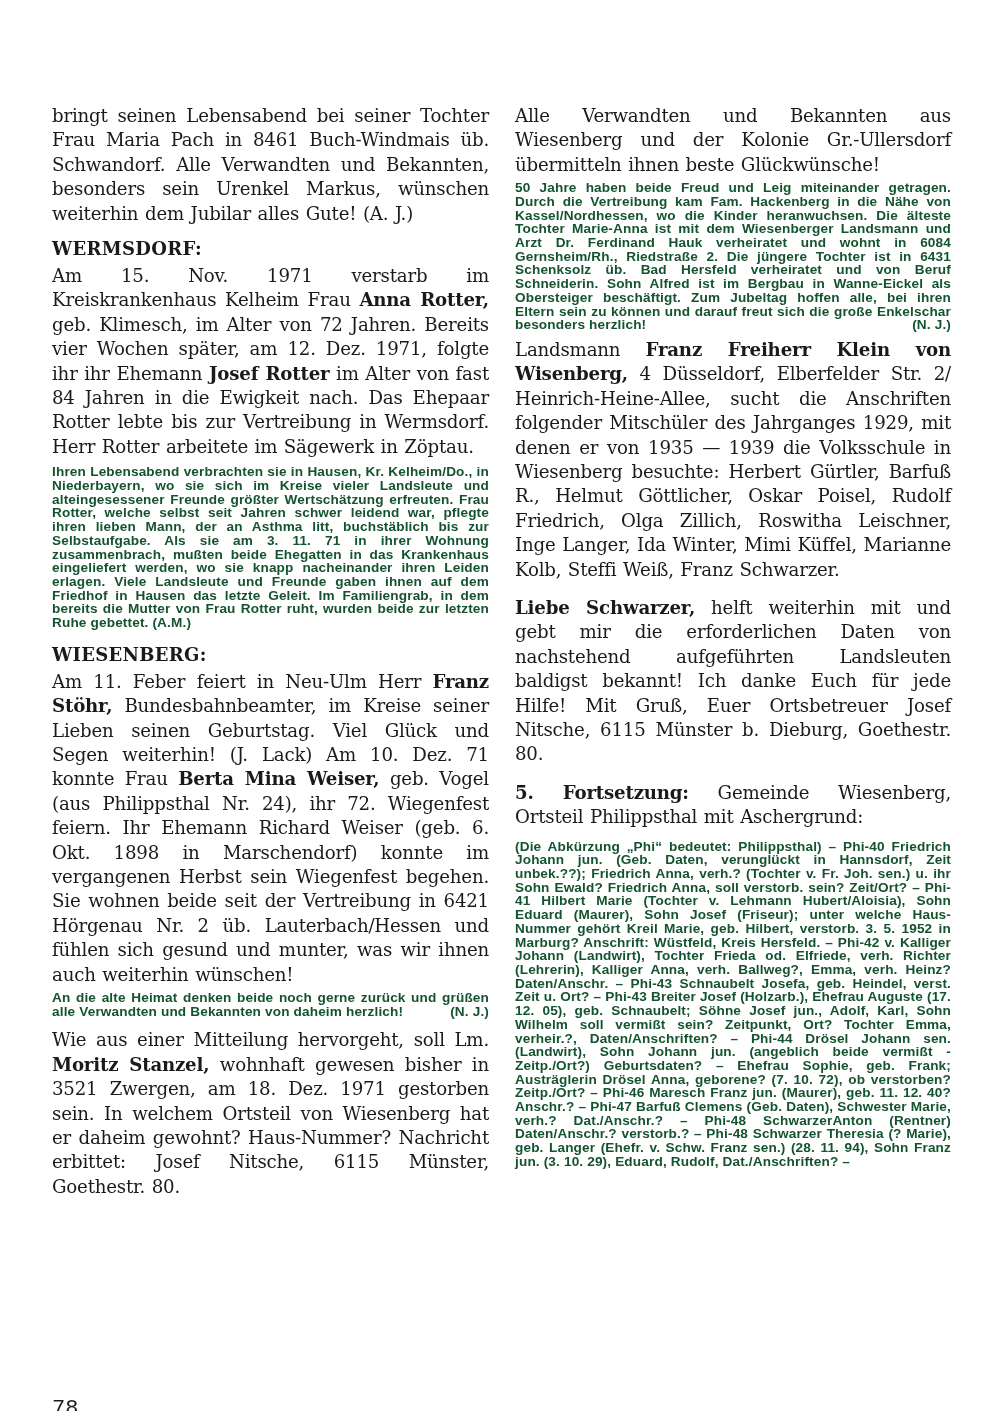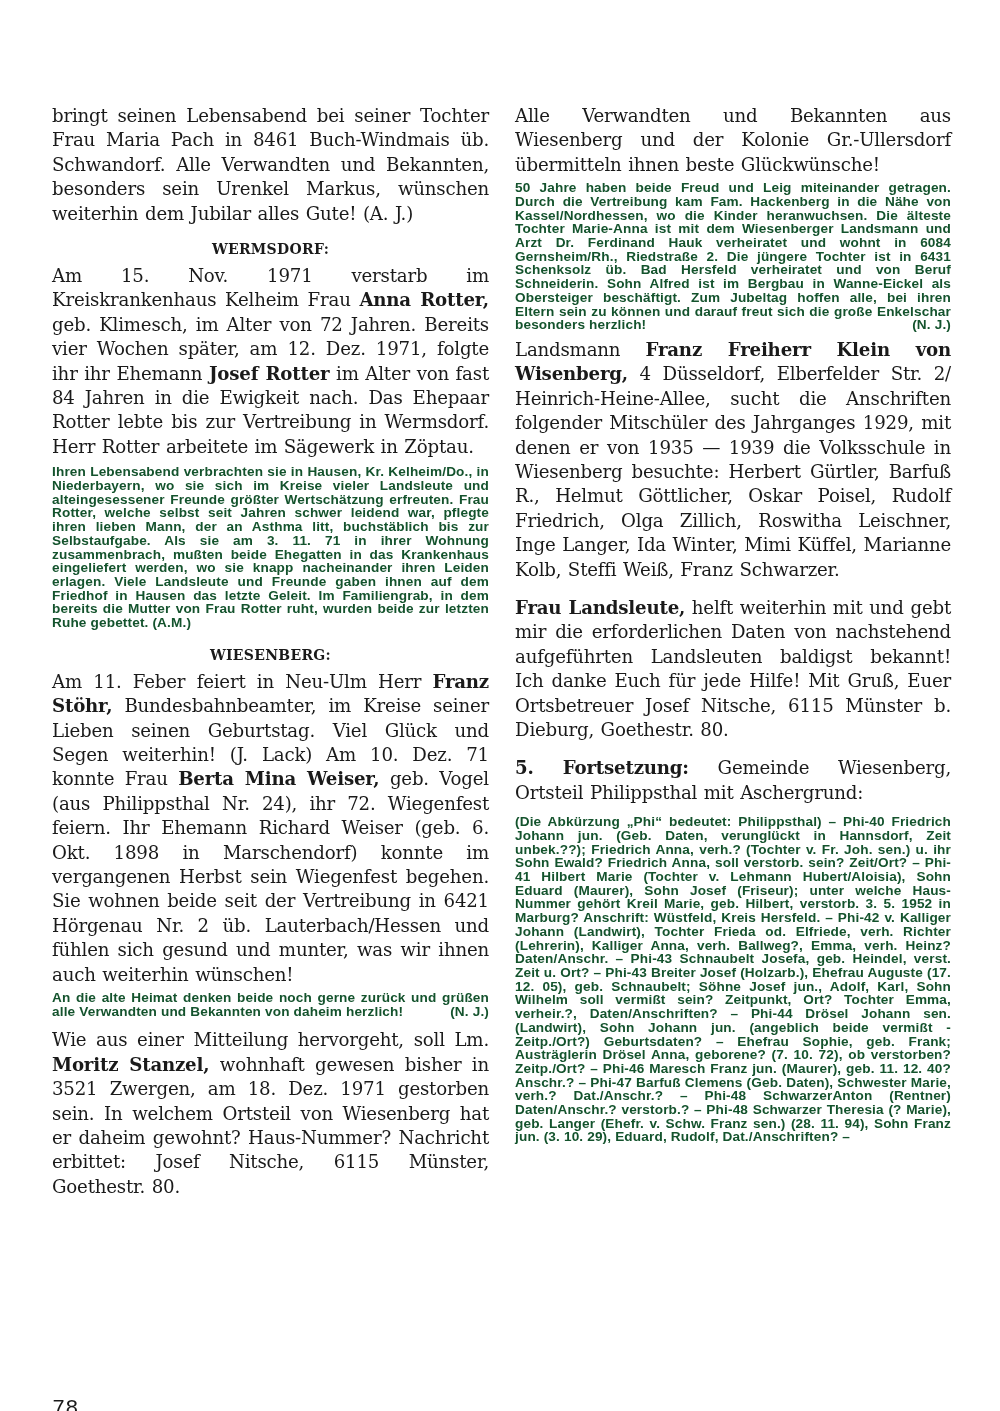--- a/index.html
+++ b/index.html
@@ -13,21 +13,21 @@
     text-align:justify; margin:0; word-spacing:1px;
   }
   .big b { font-weight:bold; }
   .small {
     font-family:"Liberation Sans", "DejaVu Sans", sans-serif;
     font-size:13.6px; line-height:13.7px; font-weight:bold; letter-spacing:0.15px;
     text-align:justify; margin:0; color:#14532d; transform:scaleX(1.0);
   }
   .heading {
     font-family:"DejaVu Serif", "Liberation Serif", serif;
-    font-weight:bold; font-size:14px; line-height:22px; margin:0; letter-spacing:0.3px;text-align:center;
+    font-weight:bold; font-size:18px; line-height:22px; margin:0; letter-spacing:0.3px;
   }
   .sign-right { float:right; }
   .page-number {
     position:absolute; left:52px; top:1397px;
     font-family:Liberation Mono, monospace; font-size:22px;
   }
   .gap4 { height:4px; } .gap6 { height:6px; } .gap10{height:10px;} .gap12{height:12px;} .gap14{height:14px;}
 </style>
 </head>
 <body>
@@ -51,20 +51,20 @@
   <div class="gap6"></div>
 </div>
 
 <div class="col col-right">
   <p class="big">Alle Verwandten und Bekannten aus Wiesenberg und der Kolonie Gr.-Ullersdorf übermitteln ihnen beste Glückwünsche!</p>
   <div class="gap4"></div>
   <p class="small"><span>50 Jahre haben beide Freud und Leig miteinander getragen. Durch die Vertreibung kam Fam. Hackenberg in die Nähe von Kassel/Nordhessen, wo die Kinder heranwuchsen. Die älteste Tochter Marie-Anna ist mit dem Wiesenberger Landsmann und Arzt Dr. Ferdinand Hauk verheiratet und wohnt in 6084 Gernsheim/Rh., Riedstraße 2. Die jüngere Tochter ist in 6431 Schenksolz üb. Bad Hersfeld verheiratet und von Beruf Schneiderin. Sohn Alfred ist im Bergbau in Wanne-Eickel als Obersteiger beschäftigt. Zum Jubeltag hoffen alle, bei ihren Eltern sein zu können und darauf freut sich die große Enkelschar besonders herzlich!</span> <span class="sign-right">(N. J.)</span></p>
   <div class="gap6"></div>
   <p class="big"><span>Landsmann </span><b>Franz Freiherr Klein von Wisenberg,</b><span> 4 Düsseldorf, Elberfelder Str. 2/ Heinrich-Heine-Allee, sucht die Anschriften folgender Mitschüler des Jahrganges 1929, mit denen er von 1935 — 1939 die Volksschule in Wiesenberg besuchte: Herbert Gürtler, Barfuß R., Helmut Göttlicher, Oskar Poisel, Rudolf Friedrich, Olga Zillich, Roswitha Leischner, Inge Langer, Ida Winter, Mimi Küffel, Marianne Kolb, Steffi Weiß, Franz Schwarzer.</span></p>
   <div class="gap14"></div>
-  <p class="big"><b>Frau Landsleute,</b><span> helft weiterhin mit und gebt mir die erforderlichen Daten von nachstehend aufgeführten Landsleuten baldigst bekannt! Ich danke Euch für jede Hilfe! Mit Gruß, Euer Ortsbetreuer Josef Nitsche, 6115 Münster b. Dieburg, Goethestr. 80.</span></p>
+  <p class="big"><b>Liebe Schwarzer,</b><span> helft weiterhin mit und gebt mir die erforderlichen Daten von nachstehend aufgeführten Landsleuten baldigst bekannt! Ich danke Euch für jede Hilfe! Mit Gruß, Euer Ortsbetreuer Josef Nitsche, 6115 Münster b. Dieburg, Goethestr. 80.</span></p>
   <div class="gap14"></div>
   <p class="big"><b>5. Fortsetzung:</b><span> Gemeinde Wiesenberg, Ortsteil Philippsthal mit Aschergrund:</span></p>
   <div class="gap10"></div>
   <p class="small">(Die Abkürzung „Phi“ bedeutet: Philippsthal) – Phi-40 Friedrich Johann jun. (Geb. Daten, verunglückt in Hannsdorf, Zeit unbek.??); Friedrich Anna, verh.? (Tochter v. Fr. Joh. sen.) u. ihr Sohn Ewald? Friedrich Anna, soll verstorb. sein? Zeit/Ort? – Phi-41 Hilbert Marie (Tochter v. Lehmann Hubert/Aloisia), Sohn Eduard (Maurer), Sohn Josef (Friseur); unter welche Haus-Nummer gehört Kreil Marie, geb. Hilbert, verstorb. 3. 5. 1952 in Marburg? Anschrift: Wüstfeld, Kreis Hersfeld. – Phi-42 v. Kalliger Johann (Landwirt), Tochter Frieda od. Elfriede, verh. Richter (Lehrerin), Kalliger Anna, verh. Ballweg?, Emma, verh. Heinz? Daten/Anschr. – Phi-43 Schnaubelt Josefa, geb. Heindel, verst. Zeit u. Ort? – Phi-43 Breiter Josef (Holzarb.), Ehefrau Auguste (17. 12. 05), geb. Schnaubelt; Söhne Josef jun., Adolf, Karl, Sohn Wilhelm soll vermißt sein? Zeitpunkt, Ort? Tochter Emma, verheir.?, Daten/Anschriften? – Phi-44 Drösel Johann sen. (Landwirt), Sohn Johann jun. (angeblich beide vermißt - Zeitp./Ort?) Geburtsdaten? – Ehefrau Sophie, geb. Frank; Austräglerin Drösel Anna, geborene? (7. 10. 72), ob verstorben? Zeitp./Ort? – Phi-46 Maresch Franz jun. (Maurer), geb. 11. 12. 40? Anschr.? – Phi-47 Barfuß Clemens (Geb. Daten), Schwester Marie, verh.? Dat./Anschr.? – Phi-48 SchwarzerAnton (Rentner) Daten/Anschr.? verstorb.? – Phi-48 Schwarzer Theresia (? Marie), geb. Langer (Ehefr. v. Schw. Franz sen.) (28. 11. 94), Sohn Franz jun. (3. 10. 29), Eduard, Rudolf, Dat./Anschriften? –</p>
 </div>
 
 <div class="page-number">78</div>
 
 </body></html>

